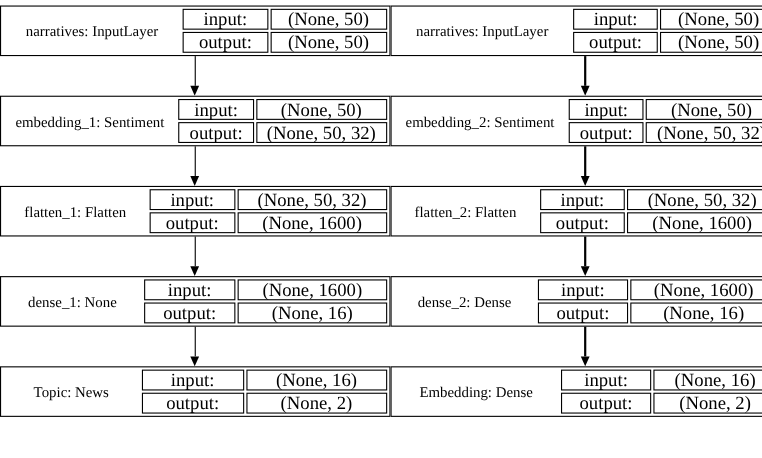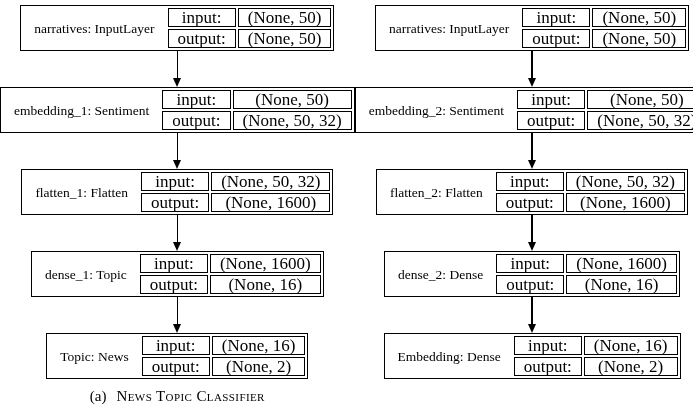--- a/index.html
+++ b/index.html
@@ -16,21 +16,20 @@
   }
   .wrap {
     display: flex;
     width: 100%;
     height: 100%;
   }
   .diagram {
     flex: 1;
     display: flex;
     flex-direction: column;
-    align-items: center;
     padding-top: 5px;
     box-sizing: border-box;
   }
   table.node {
     border-collapse: separate;
     border-spacing: 2px;
     border: 1px solid #000000;
     background: #ffffff;
   }
   table.node td {
@@ -137,21 +136,21 @@
     </table>
 
     <div class="arrow">
         <div class="shaft"></div>
         <div class="head"></div>
       </div>
 
     <table class="node">
       <tbody>
         <tr>
-          <td class="name" rowspan="2">dense_1: Topic</td>
+          <td class="name" rowspan="2">dense_1: None</td>
           <td class="lbl">input:</td>
           <td class="val">(None, 1600)</td>
         </tr>
         <tr>
           <td class="lbl">output:</td>
           <td class="val">(None, 16)</td>
         </tr>
       </tbody>
     </table>
 
@@ -167,23 +166,20 @@
           <td class="lbl">input:</td>
           <td class="val">(None, 16)</td>
         </tr>
         <tr>
           <td class="lbl">output:</td>
           <td class="val">(None, 2)</td>
         </tr>
       </tbody>
     </table>
 
-    <div class="caption">
-      <span class="prefix">(a)</span><span class="sc">News Topic Classifier</span>
-    </div>
   </div>
 
   <div class="diagram">
 
     <table class="node">
       <tbody>
         <tr>
           <td class="name" rowspan="2">narratives: InputLayer</td>
           <td class="lbl">input:</td>
           <td class="val">(None, 50)</td>

